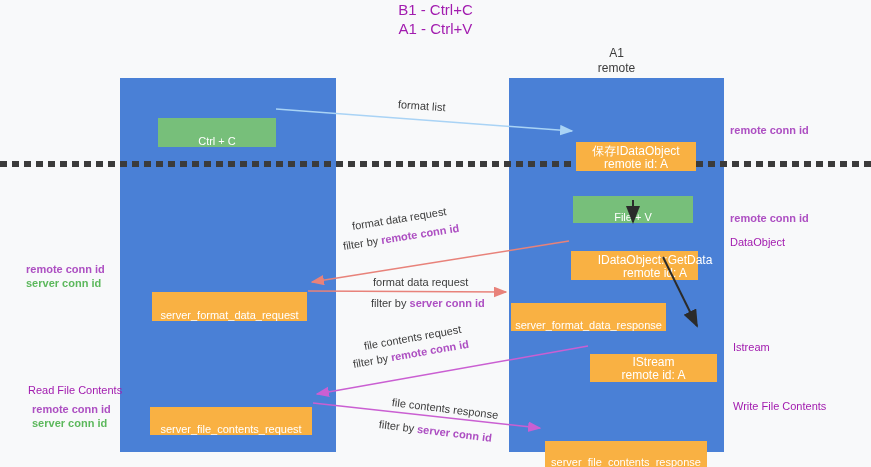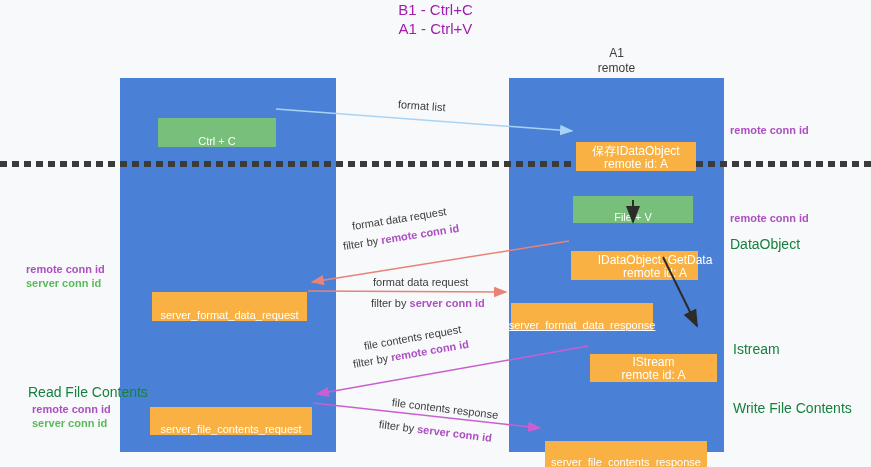--- a/index.html
+++ b/index.html
@@ -11,21 +11,21 @@
   .hdr{text-align:center;color:#3c3c3c;font-size:12px;line-height:15px;}
   .node{display:flex;flex-direction:column;align-items:center;justify-content:flex-end;
         color:#ffffff;text-align:center;box-sizing:border-box;margin-top:24px;}
   .green{background:#77bf7a;}
   .orange{background:#f9b143;}
   .n1{font-size:11px;}
   .n2{font-size:12px;line-height:13px;}
   .edge-label{font-size:11px;color:#3c3c3c;white-space:nowrap;transform-origin:left center;}
   .key-purple{color:#ad4fc2;font-weight:bold;}
   .key-green{color:#5cb85c;font-weight:bold;}
-  .ann{font-size:14px;color:#15803d;white-space:nowrap;}
+  .ann{font-size:11px;color:#a21caf;white-space:nowrap;}
   .ann-key{font-size:11px;font-weight:bold;line-height:14px;white-space:nowrap;}
   .dashline{height:6px;background:repeating-linear-gradient(to right,#3b3b3b 0 7px,transparent 7px 12px);}
   svg.arrows{position:absolute;left:0;top:0;pointer-events:none;}
 </style>
 </head>
 <body>
 
 <div class="canvas">
 
   <div class="abs title" style="left:0;top:6;width:871px;">
@@ -58,21 +58,21 @@
 
   <div class="abs node orange n2" style="left:571px;top:227px;width:127px;height:29px;padding-left:41px;">
     <div>IDataObject::GetData</div>
     <div>remote id: A</div>
   </div>
 
   <div class="abs node orange n1" style="left:152px;top:268px;width:155px;height:29px;">
     <div>server_format_data_request</div>
   </div>
 
-  <div class="abs node orange n1" style="left:511px;top:279px;width:142px;height:28px;text-decoration:underline;">
+  <div class="abs node orange n1" style="left:511px;top:279px;width:155px;height:28px;">
     <div>server_format_data_response</div>
   </div>
 
   <div class="abs node orange n2" style="left:590px;top:330px;width:127px;height:28px;">
     <div>IStream</div>
     <div>remote id: A</div>
   </div>
 
   <div class="abs node orange n1" style="left:545px;top:417px;width:162px;height:27px;">
     <div>server_file_contents_response</div>

